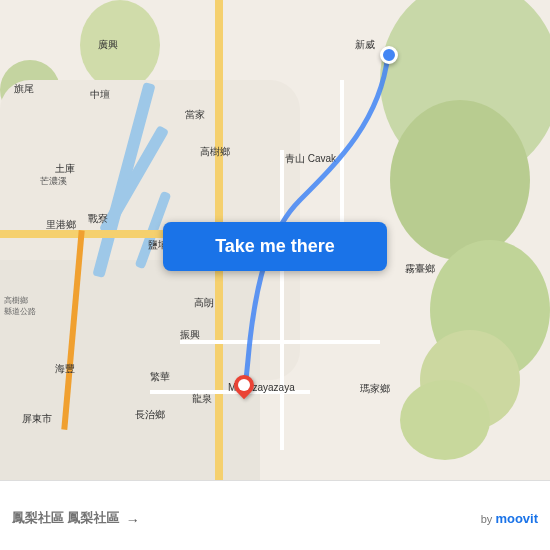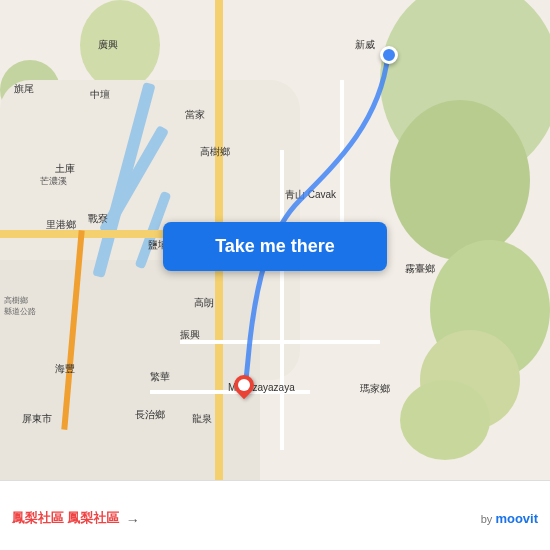--- a/index.html
+++ b/index.html
@@ -161,21 +161,21 @@
 
     .destination-info {
       display: flex;
       align-items: center;
       gap: 6px;
     }
 
     .dest-text {
       font-size: 13px;
       font-weight: bold;
-      color: #ef4444;
+      color: #737373;
     }
 
     .arrow-icon {
       font-size: 14px;
       color: #555;
     }
 
     .dest-to {
       font-size: 13px;
       color: #333;
@@ -252,33 +252,33 @@
       <div class="marker-dest-dot"></div>
     </div>
   </div>
 
   <span class="place-label" style="top:38px;left:98px;">廣興</span>
   <span class="place-label" style="top:38px;left:355px;">新威</span>
   <span class="place-label" style="top:82px;left:14px;">旗尾</span>
   <span class="place-label" style="top:88px;left:50px;margin-left:40px;">中壇</span>
   <span class="place-label" style="top:108px;left:185px;">當家</span>
   <span class="place-label" style="top:145px;left:200px;">高樹鄉</span>
-  <span class="place-label" style="top:152px;left:285px;margin-top:36px;">青山 Cavak</span>
+  <span class="place-label" style="top:152px;left:285px;">青山 Cavak</span>
   <span class="place-label" style="top:162px;left:55px;">土庫</span>
   <span class="place-label-small" style="top:175px;left:40px;">芒濃溪</span>
   <span class="place-label" style="top:218px;left:22px;margin-left:24px;">里港鄉</span>
   <span class="place-label" style="top:212px;left:88px;">戰寮</span>
   <span class="place-label" style="top:238px;left:148px;">鹽埔鄉</span>
   <span class="place-label" style="top:228px;left:282px;">口社 Sagaran</span>
   <span class="place-label" style="top:262px;left:405px;">霧臺鄉</span>
   <span class="place-label" style="top:296px;left:158px;margin-left:36px;">高朗</span>
   <span class="place-label" style="top:328px;left:180px;">振興</span>
   <span class="place-label" style="top:370px;left:150px;">繁華</span>
   <span class="place-label" style="top:362px;left:55px;">海豐</span>
-  <span class="place-label" style="top:412px;left:192px;">龍泉</span>
+  <span class="place-label" style="top:392px;left:192px;">龍泉</span>
   <span class="place-label" style="top:412px;left:22px;">屏東市</span>
   <span class="place-label" style="top:408px;left:88px;margin-left:47px;">長治鄉</span>
   <span class="place-label" style="top:382px;left:228px;">Makazayazaya</span>
   <span class="place-label" style="top:382px;left:340px;margin-left:20px;">瑪家鄉</span>
   <span class="place-label-small" style="top:295px;left:4px;font-size:8px;color:#666;">高樹鄉<br>縣道公路</span>
 
   <button id="take-me-there-btn">Take me there</button>
 
 </div>
 

